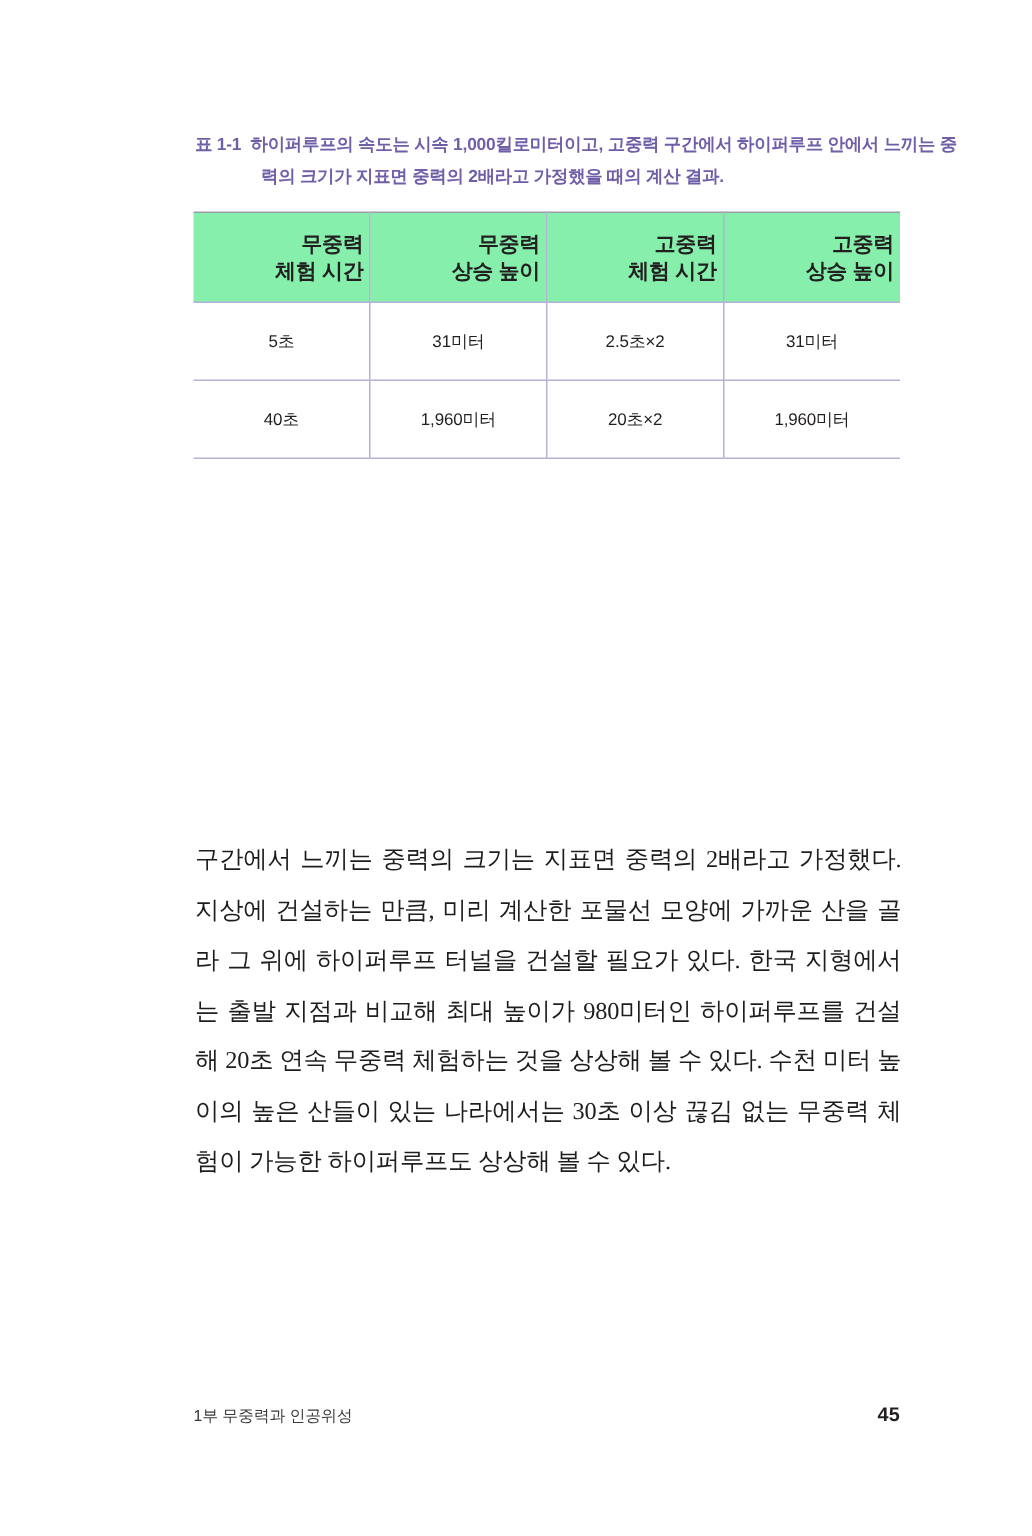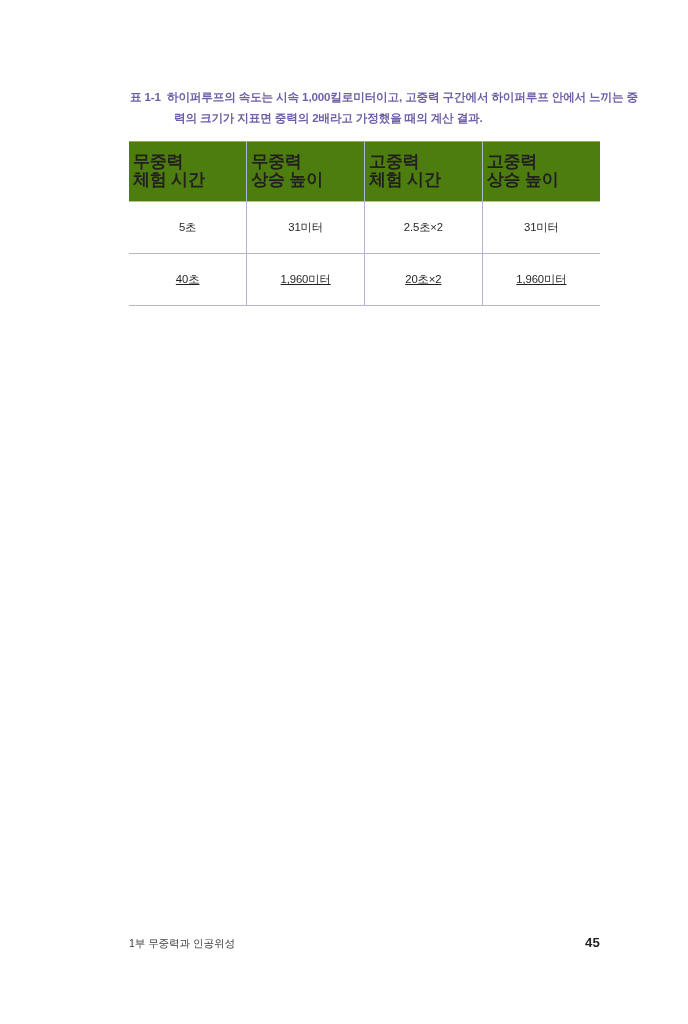--- a/index.html
+++ b/index.html
@@ -49,31 +49,31 @@
   
   .data-table {
     position: absolute;
     left: 129px;
     top: 141px;
     width: 471px;
     border-collapse: collapse;
     table-layout: fixed;
   }
   .data-table thead th {
-    background: #4d7c0f;
+    background: #86efac;
     border-top: 1.4px solid #9a9aa8;
     border-bottom: 1.2px solid #b5b2d8;
     border-right: 1.2px solid #b5b2d8;
     color: #231f20;
     font-family: "Liberation Sans", sans-serif;
-    font-size: 17px;
+    font-size: 14px;
     font-weight: 700;
     line-height: 18px;
     padding: 11px 4px 12px 4px;
-    text-align: left;
+    text-align: right;
     vertical-align: middle;
     letter-spacing: -0.2px;
   }
   .data-table thead th:last-child {
     border-right: none;
   }
   .data-table tbody td {
     border-bottom: 1.2px solid #b5b2d8;
     border-right: 1.2px solid #b5b2d8;
     color: #231f20;
@@ -84,21 +84,20 @@
     padding: 0 4px;
     text-align: center;
     vertical-align: middle;
     letter-spacing: -0.1px;
   }
   .data-table tbody td:last-child {
     border-right: none;
   }
   .data-table tbody tr:last-child td {
     border-bottom: 1.2px solid #b5b2d8;
-    text-decoration: underline;
   }
 
   
   .body-text {
     position: absolute;
     left: 130px;
     top: 541px;
     width: 471px;
     color: #1d1d1d;
     font-family: "Liberation Serif", serif;
@@ -171,17 +170,18 @@
       </tr>
       <tr>
         <td>40초</td>
         <td>1,960미터</td>
         <td>20초×2</td>
         <td>1,960미터</td>
       </tr>
     </tbody>
   </table>
 
+  <p class="body-text">구간에서 느끼는 중력의 크기는 지표면 중력의 2배라고 가정했다. 지상에 건설하는 만큼, 미리 계산한 포물선 모양에 가까운 산을 골라 그 위에 하이퍼루프 터널을 건설할 필요가 있다. 한국 지형에서는 출발 지점과 비교해 최대 높이가 980미터인 하이퍼루프를 건설해 20초 연속 무중력 체험하는 것을 상상해 볼 수 있다. 수천 미터 높이의 높은 산들이 있는 나라에서는 30초 이상 끊김 없는 무중력 체험이 가능한 하이퍼루프도 상상해 볼 수 있다.</p>
 
   <div class="footer-left">1부 무중력과 인공위성</div>
   <div class="footer-page-number">45</div>
 
 </div>
 
 </body></html>

